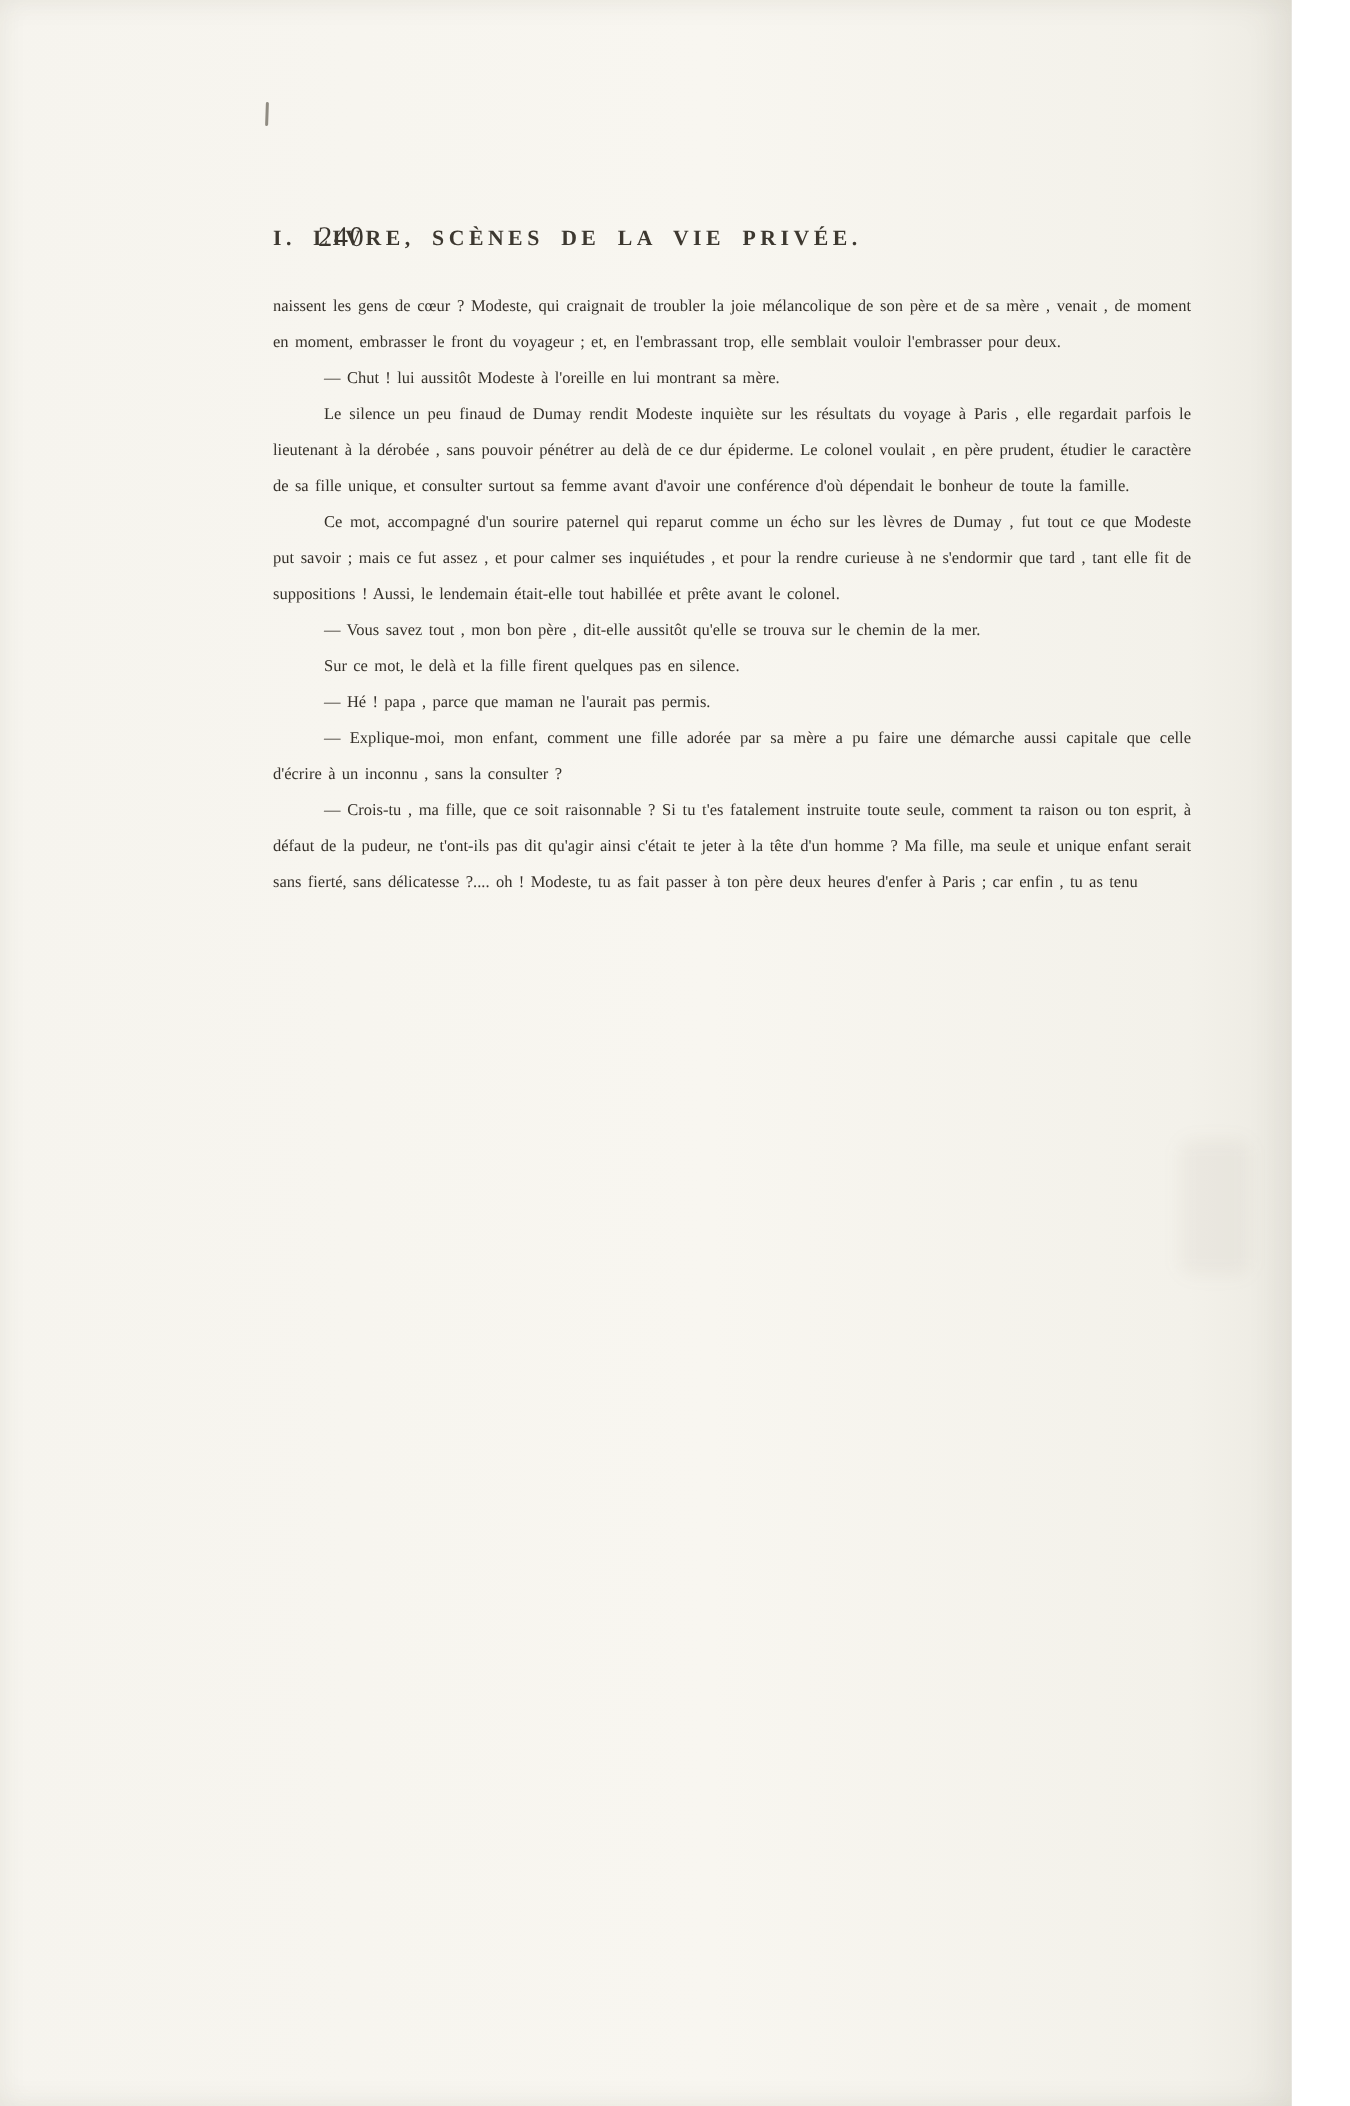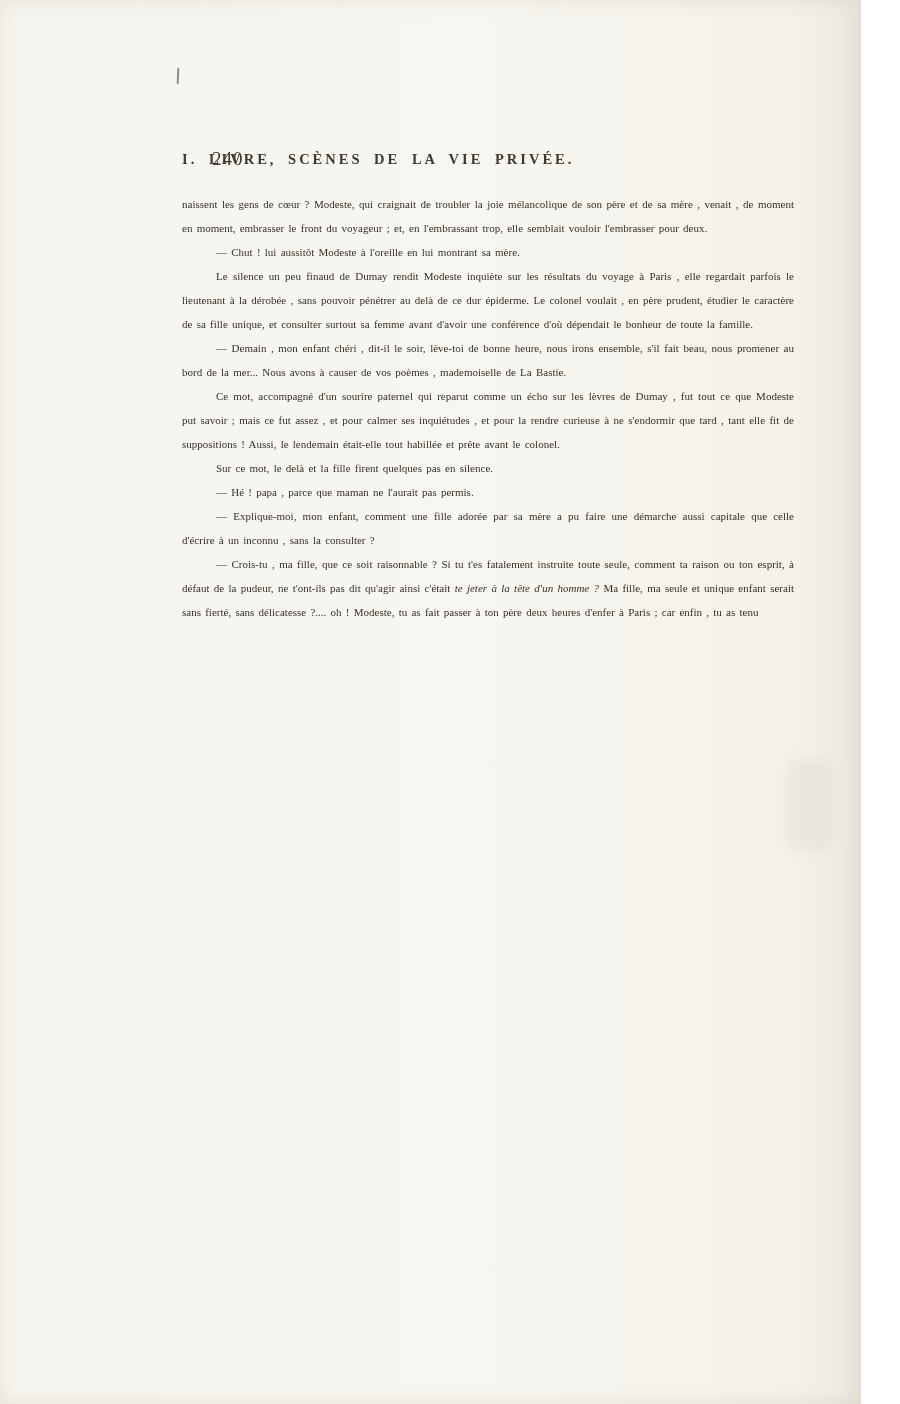--- a/index.html
+++ b/index.html
@@ -78,41 +78,40 @@
     word-spacing: 1.5px;
     color: #36312a;
   }
   .para {
     margin: 0;
   }
   .para.indent {
     text-indent: 34px;
   }
   .italic {
-    font-style: italic;
     margin-top: 45px;
   }
 </style>
 </head>
 <body>
 
 <div class="page">
   <div class="scan-tick"></div>
   <div class="bleed-smudge"></div>
 
   <div class="content">
     <div class="page-header">
       <span class="page-number">240</span>
       <span class="running-title">I. LIVRE, SCÈNES DE LA VIE PRIVÉE.</span>
     </div>
     <div class="page-body">
         <p class="para"><span>naissent les gens de cœur ? Modeste, qui craignait de troubler la joie mélancolique de son père et de sa mère , venait , de moment en moment, embrasser le front du voyageur ; et, en l'embrassant trop, elle semblait vouloir l'embrasser pour deux.</span></p>
         <p class="para indent"><span>— Chut ! lui aussitôt Modeste à l'oreille en lui montrant sa mère.</span></p>
         <p class="para indent"><span>Le silence un peu finaud de Dumay rendit Modeste inquiète sur les résultats du voyage à Paris , elle regardait parfois le lieutenant à la dérobée , sans pouvoir pénétrer au delà de ce dur épiderme. Le colonel voulait , en père prudent, étudier le caractère de sa fille unique, et consulter surtout sa femme avant d'avoir une conférence d'où dépendait le bonheur de toute la famille.</span></p>
-        <p class="para indent"><span>— Demain , mon enfant chéri , dit-il le soir, lève-toi de bonne heure, nous irons ensemble, s'il fait beau, nous promener au bord de la mer... Nous avons à causer de vos poèmes , mademoiselle de La Bastie.</span></p>
         <p class="para indent"><span>Ce mot, accompagné d'un sourire paternel qui reparut comme un écho sur les lèvres de Dumay , fut tout ce que Modeste put savoir ; mais ce fut assez , et pour calmer ses inquiétudes , et pour la rendre curieuse à ne s'endormir que tard , tant elle fit de suppositions ! Aussi, le lendemain était-elle tout habillée et prête avant le colonel.</span></p>
+        <p class="para indent"><span>— Vous savez tout , mon bon père , dit-elle aussitôt qu'elle se trouva sur le chemin de la mer.</span></p>
         <p class="para indent"><span>Sur ce mot, le delà et la fille firent quelques pas en silence.</span></p>
         <p class="para indent"><span>— Hé ! papa , parce que maman ne l'aurait pas permis.</span></p>
         <p class="para indent"><span>— Explique-moi, mon enfant, comment une fille adorée par sa mère a pu faire une démarche aussi capitale que celle d'écrire à un inconnu , sans la consulter ?</span></p>
         <p class="para indent"><span>— Crois-tu , ma fille, que ce soit raisonnable ? Si tu t'es fatalement instruite toute seule, comment ta raison ou ton esprit, à défaut de la pudeur, ne t'ont-ils pas dit qu'agir ainsi c'était </span><span class="italic">te jeter à la tête d'un homme ?</span><span> Ma fille, ma seule et unique enfant serait sans fierté, sans délicatesse ?.... oh ! Modeste, tu as fait passer à ton père deux heures d'enfer à Paris ; car enfin , tu as tenu</span></p>
       </div>
   </div>
 </div>
 
 </body></html>

